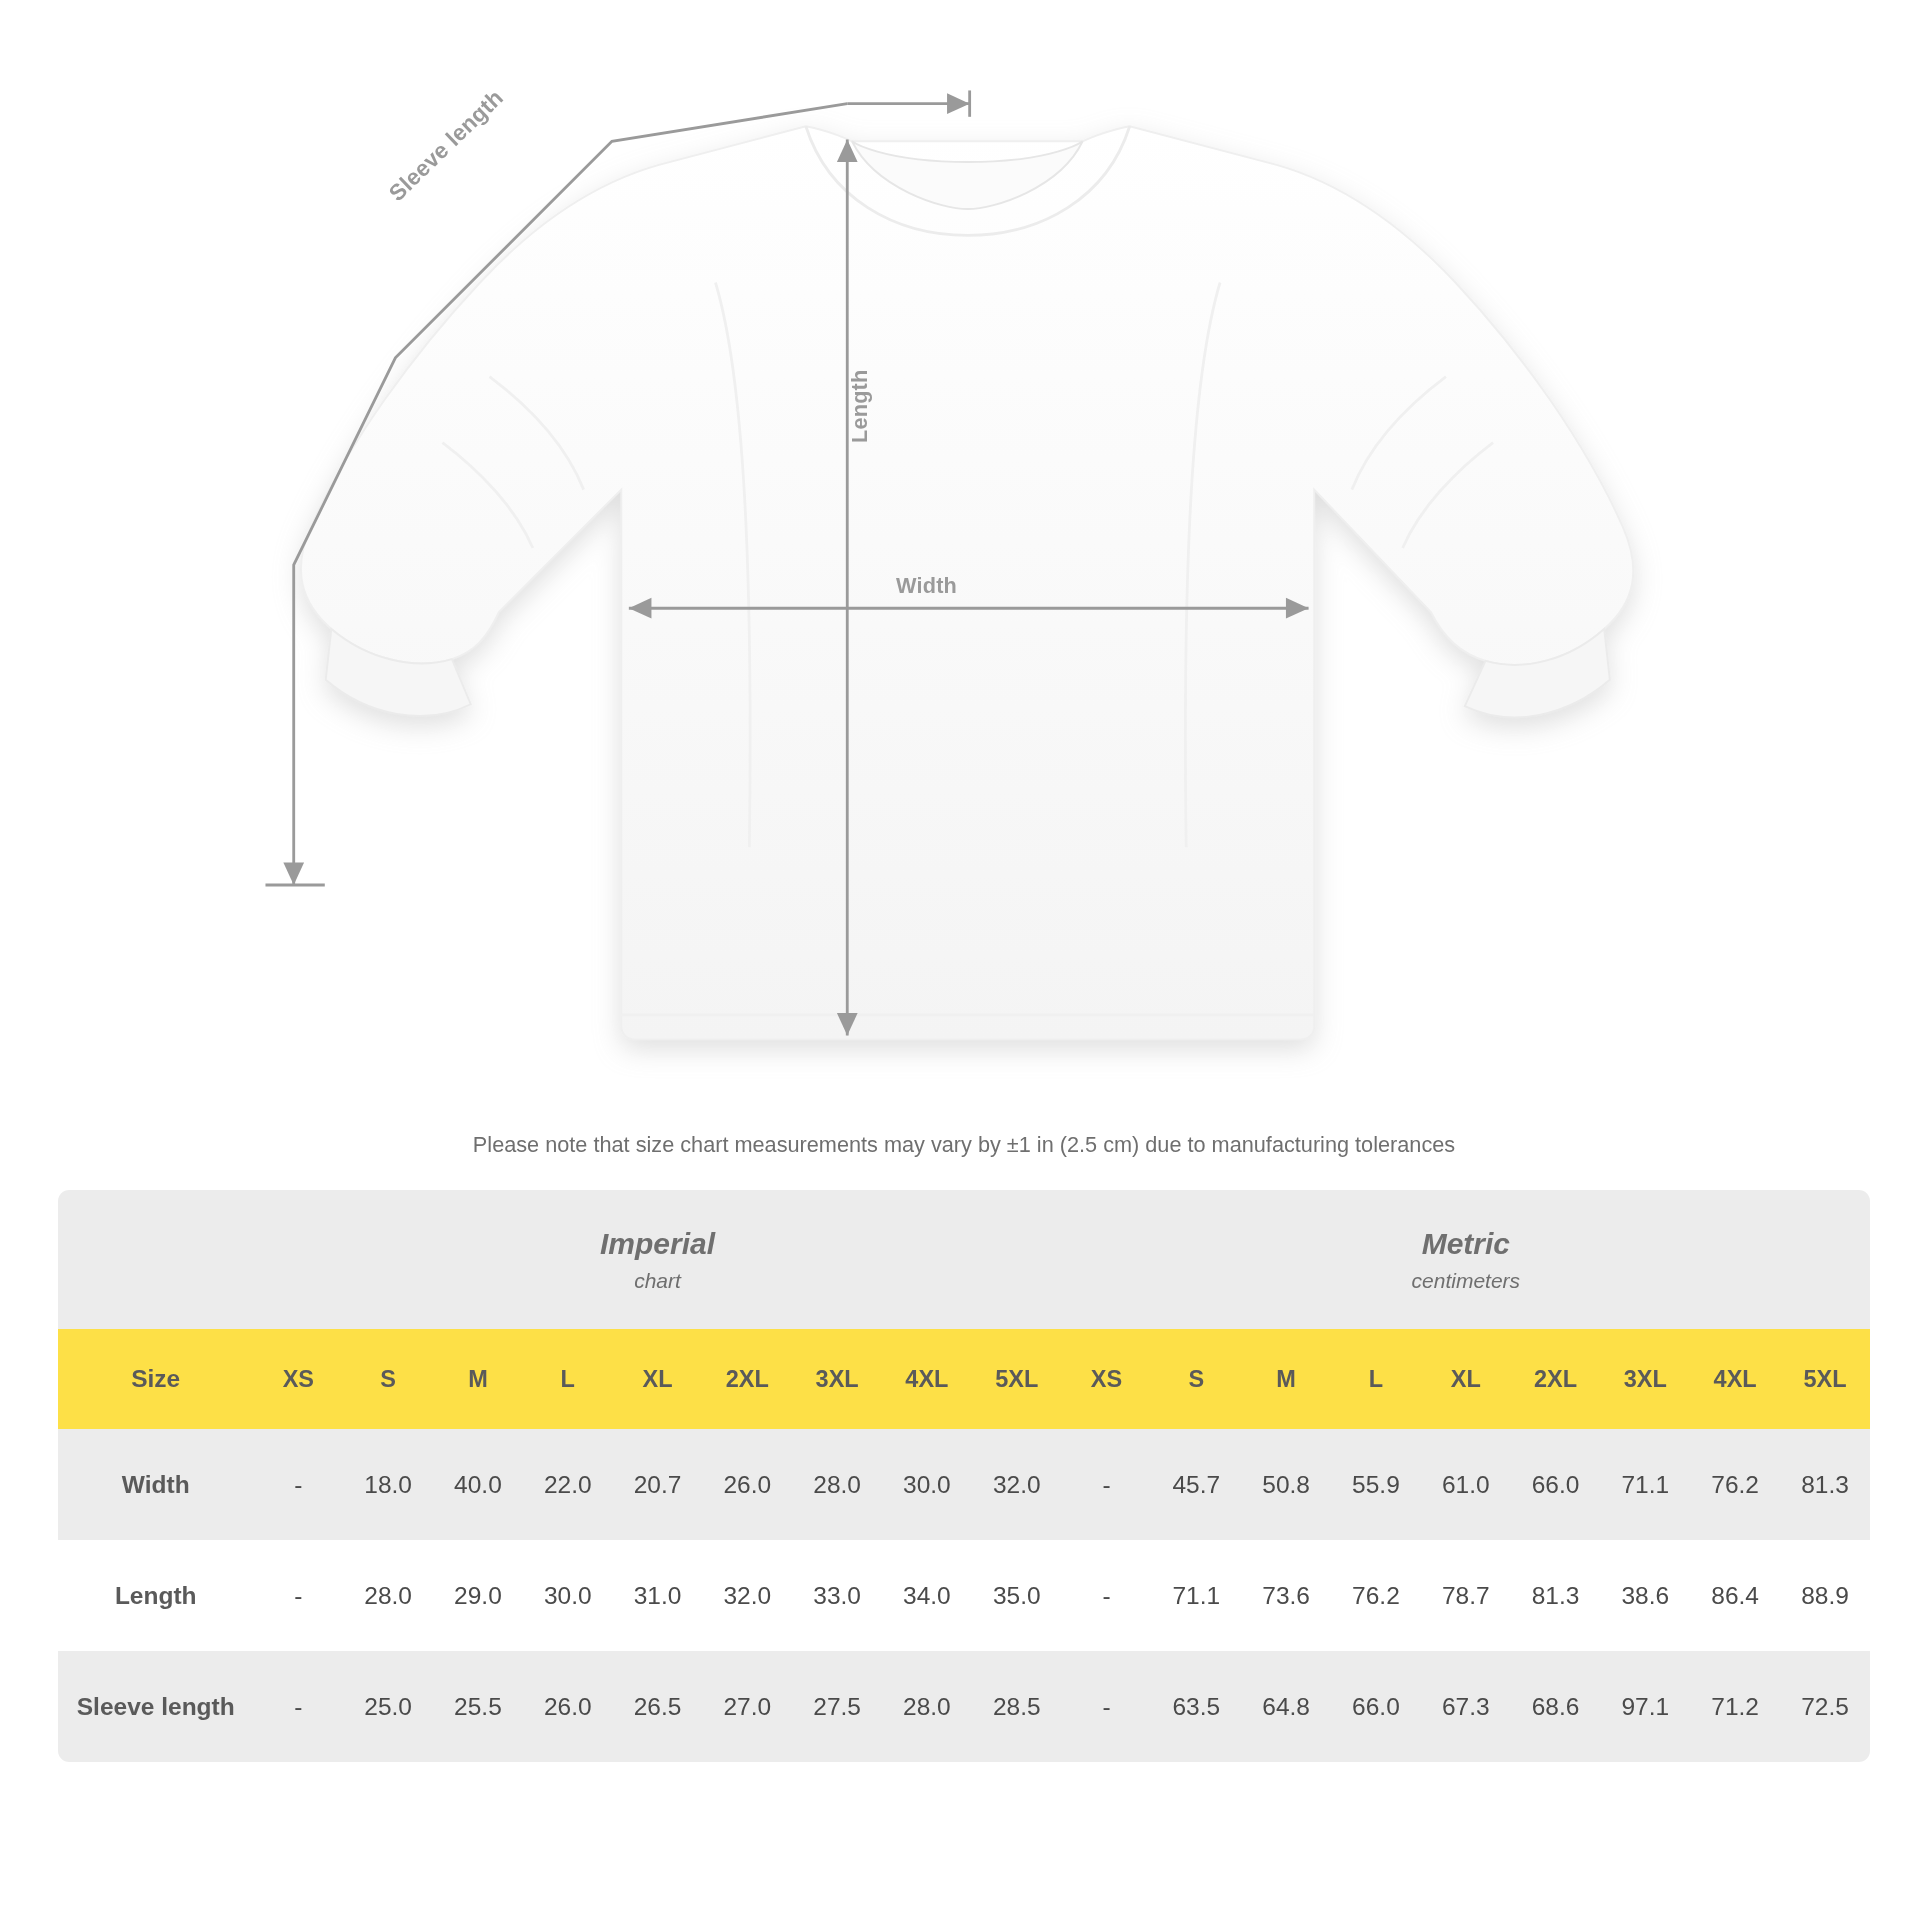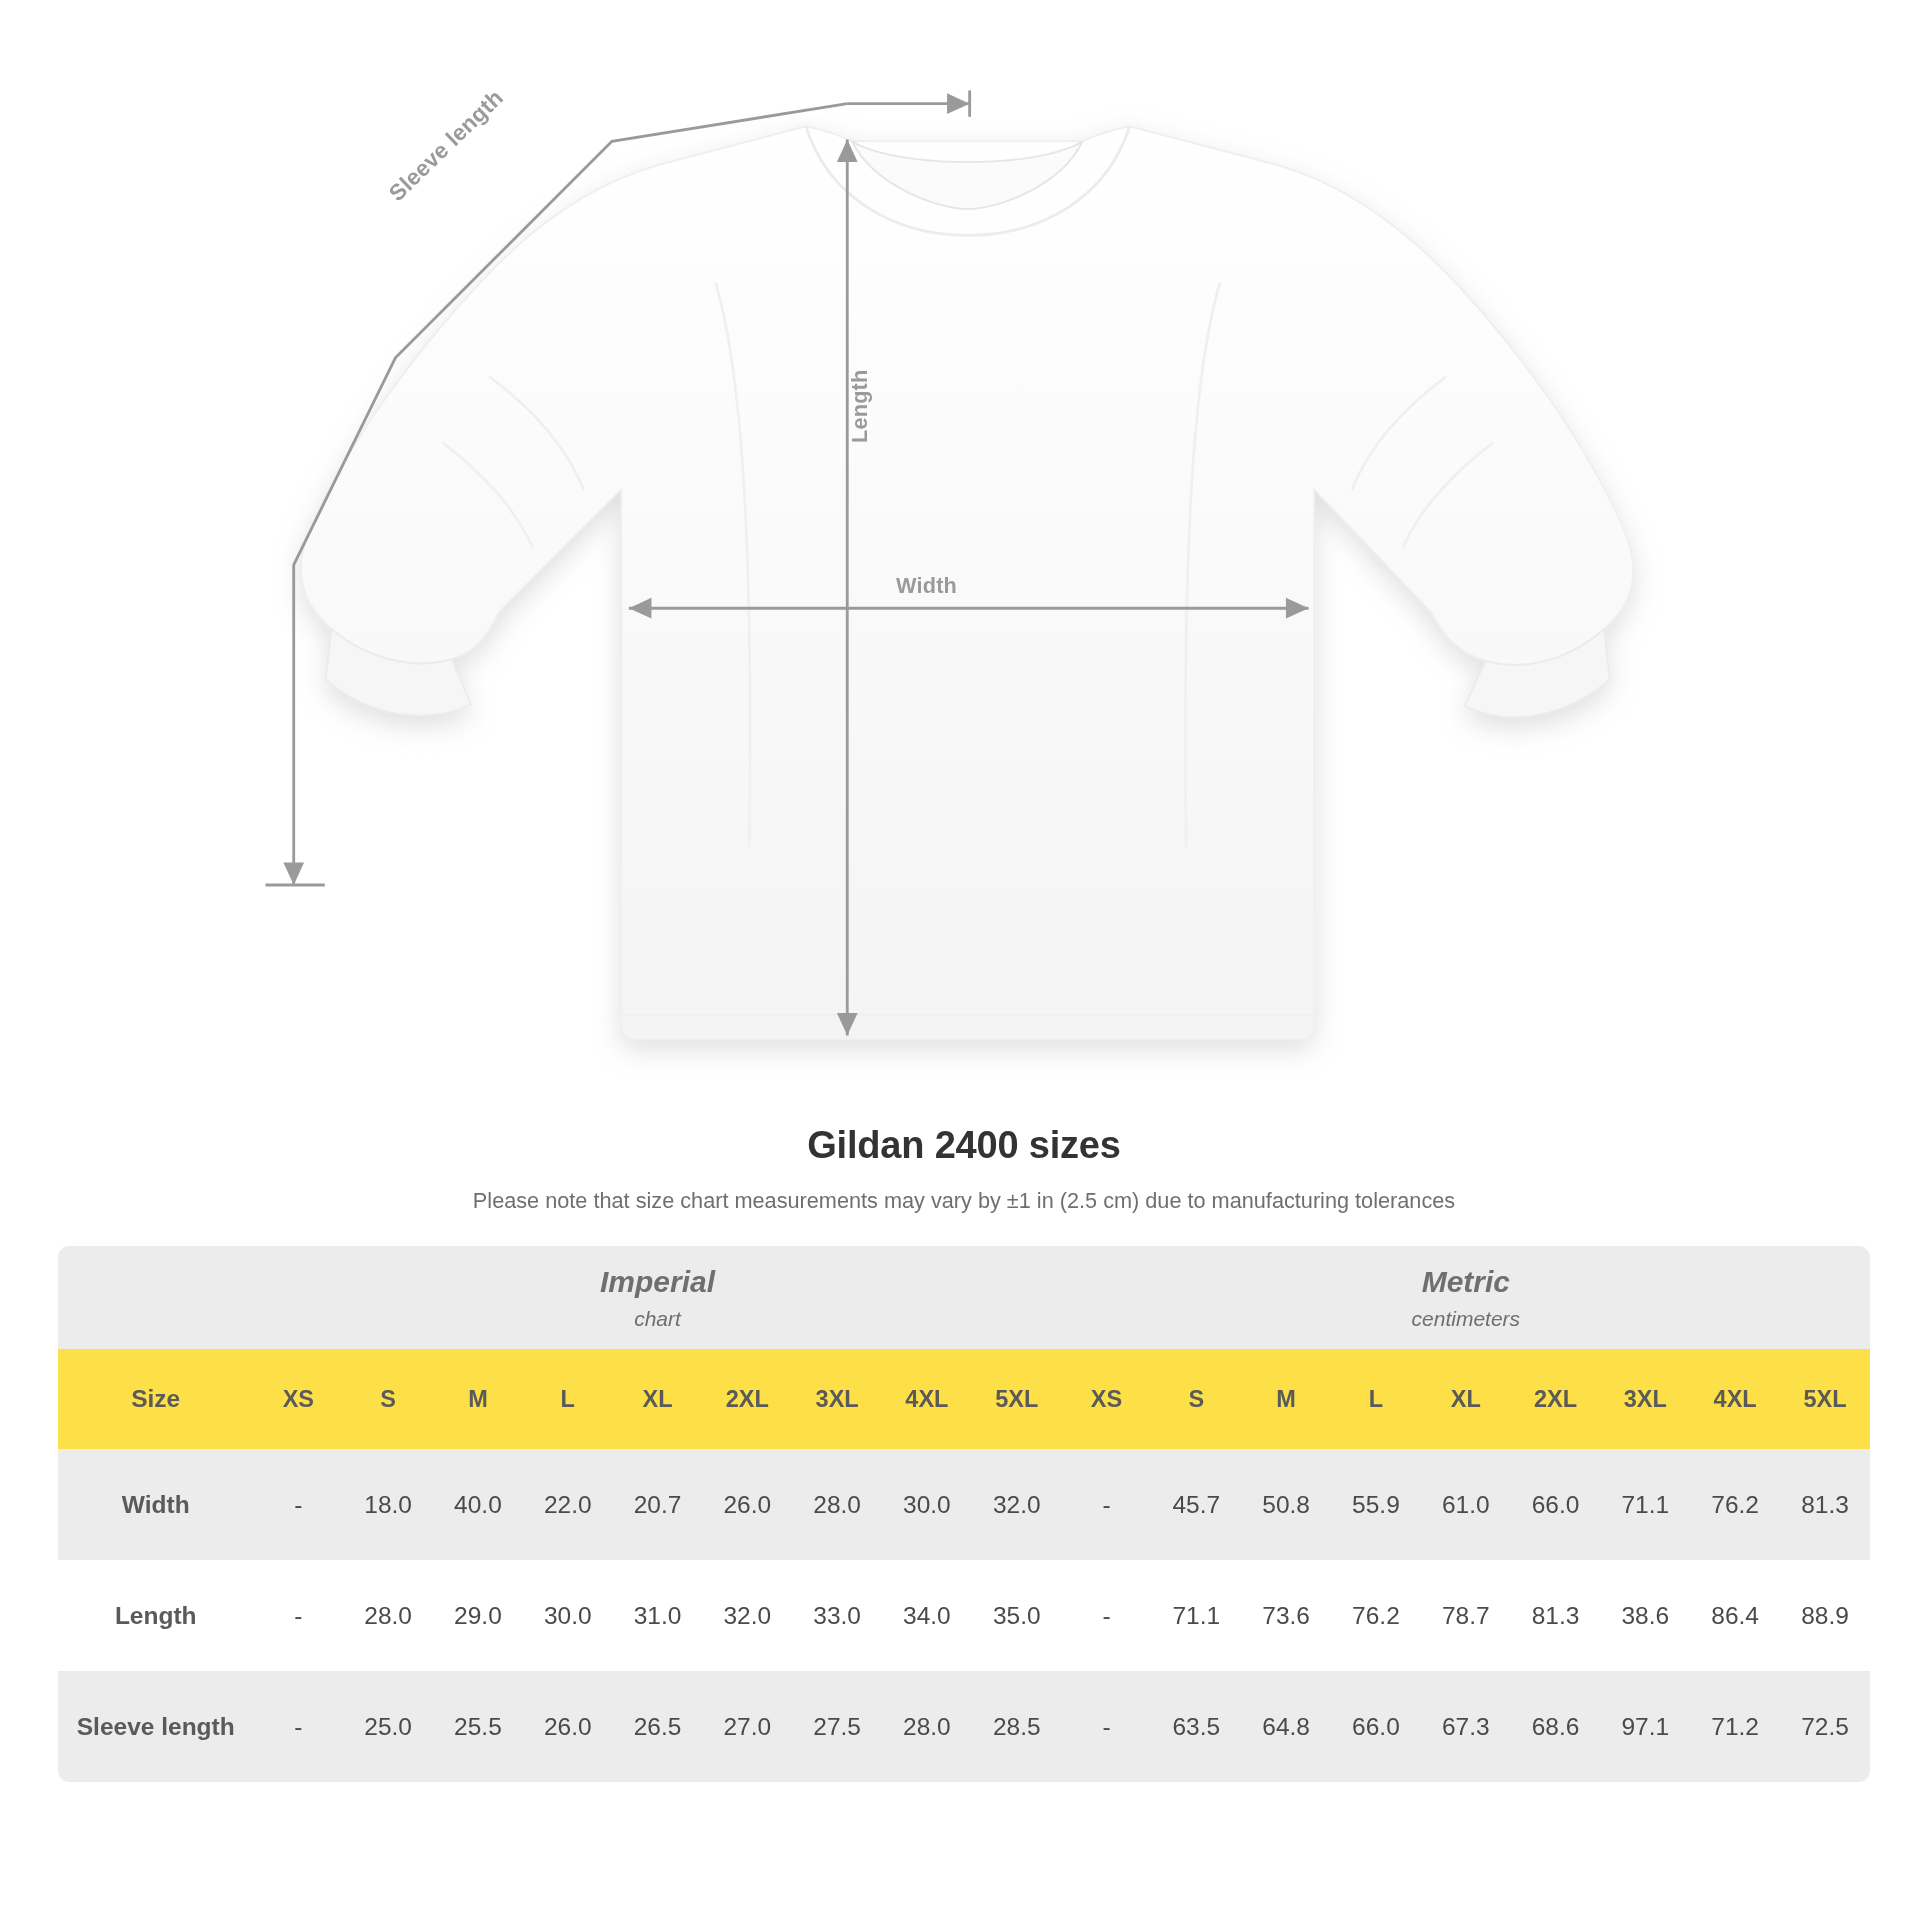--- a/index.html
+++ b/index.html
@@ -90,21 +90,21 @@
     overflow: hidden;
   }
   table.size-table td,
   table.size-table th {
     padding: 0;
     margin: 0;
   }
 
   .unit-header td {
     background: #ececec;
-    height: 103px;
+    height: 139px;
     text-align: center;
     vertical-align: middle;
   }
   .unit-header td.empty-cell {
     background: #ececec;
   }
   .unit-title {
     font-size: 30px;
     font-style: italic;
     font-weight: bold;
@@ -234,21 +234,20 @@
         <path d="M1030,96 L1030,124"></path>
       </g>
     </svg>
 
     <span class="dim-label width-label">Width</span>
     <span class="dim-label length-label">Length</span>
     <span class="dim-label sleeve-label">Sleeve length</span>
   </div>
 
   <div class="title-block">
-    <h1 class="chart-title">Gildan 2400 sizes</h1>
     <p class="chart-subtitle">Please note that size chart measurements may vary by ±1 in (2.5 cm) due to manufacturing tolerances</p>
   </div>
 
   <div class="table-wrap">
     <table class="size-table">
       <colgroup>
         <col class="col-label">
         <col class="col-val">
           <col class="col-val">
           <col class="col-val">

